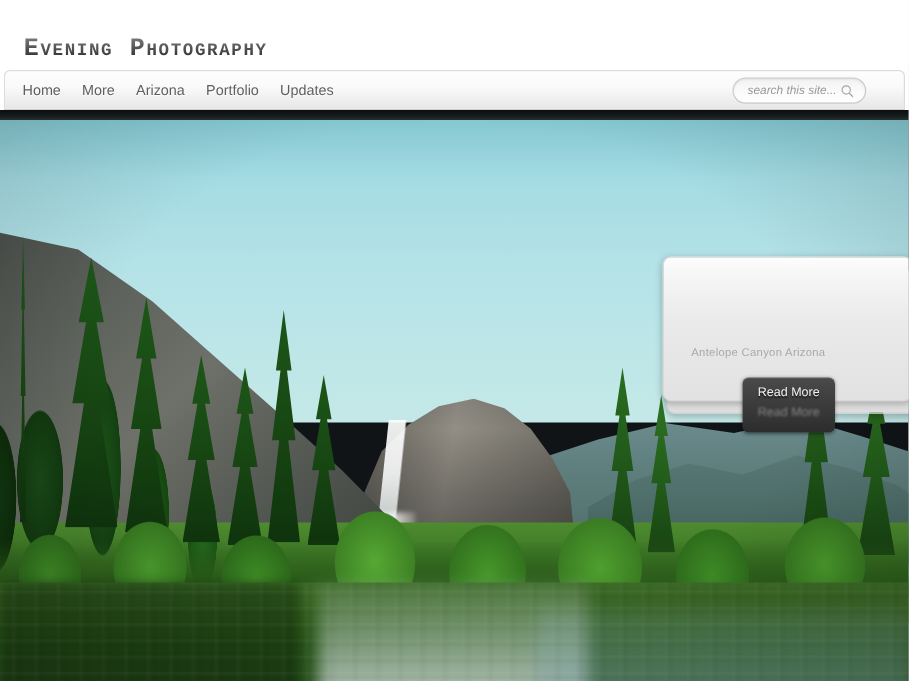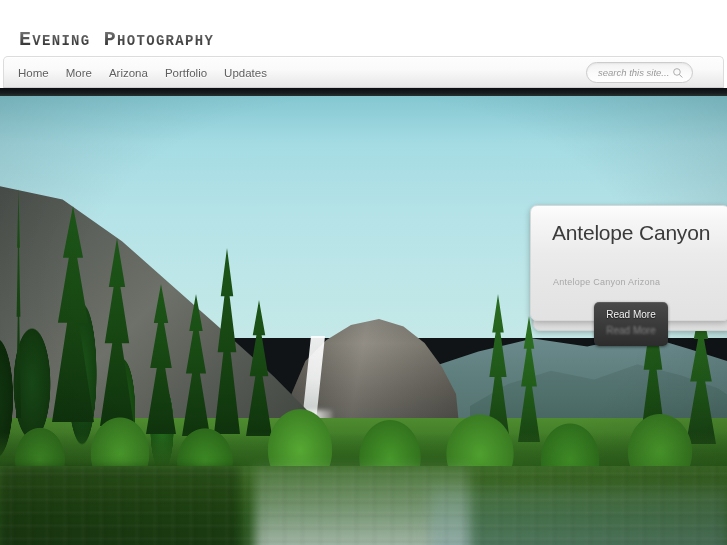--- a/index.html
+++ b/index.html
@@ -422,21 +422,20 @@
       <div class="water-streaks"></div>
       <div class="water-bands"></div>
       <div class="photo-vignette"></div>
     </div>
 
     <div class="slider-topbar"></div>
 
     <div class="caption-shadow"></div>
 
     <div class="caption-panel">
-      <h2 class="caption-title">Antelope Canyon</h2>
       <p class="caption-desc">Antelope Canyon Arizona</p>
     </div>
 
     <div class="readmore-btn">
       <span class="readmore-label-top">Read More</span>
       <span class="readmore-label-ghost">Read More</span>
     </div>
 
   </div>
 

